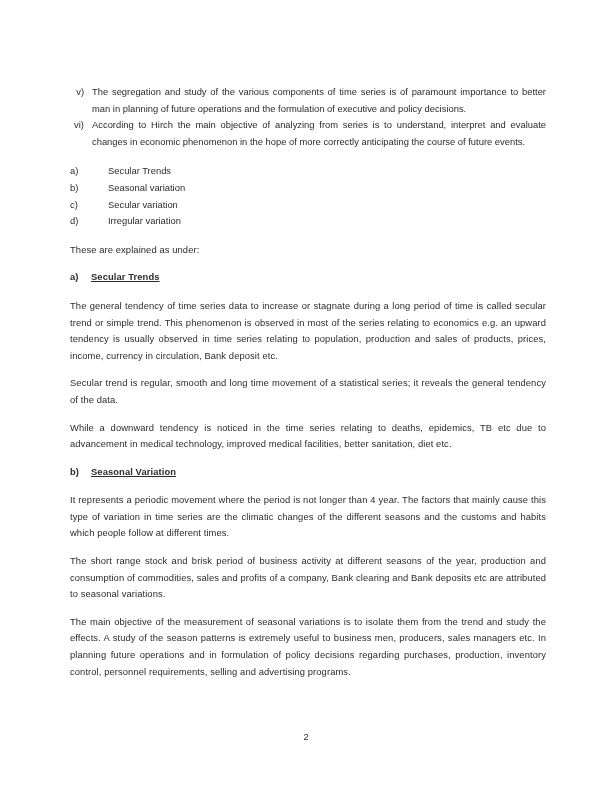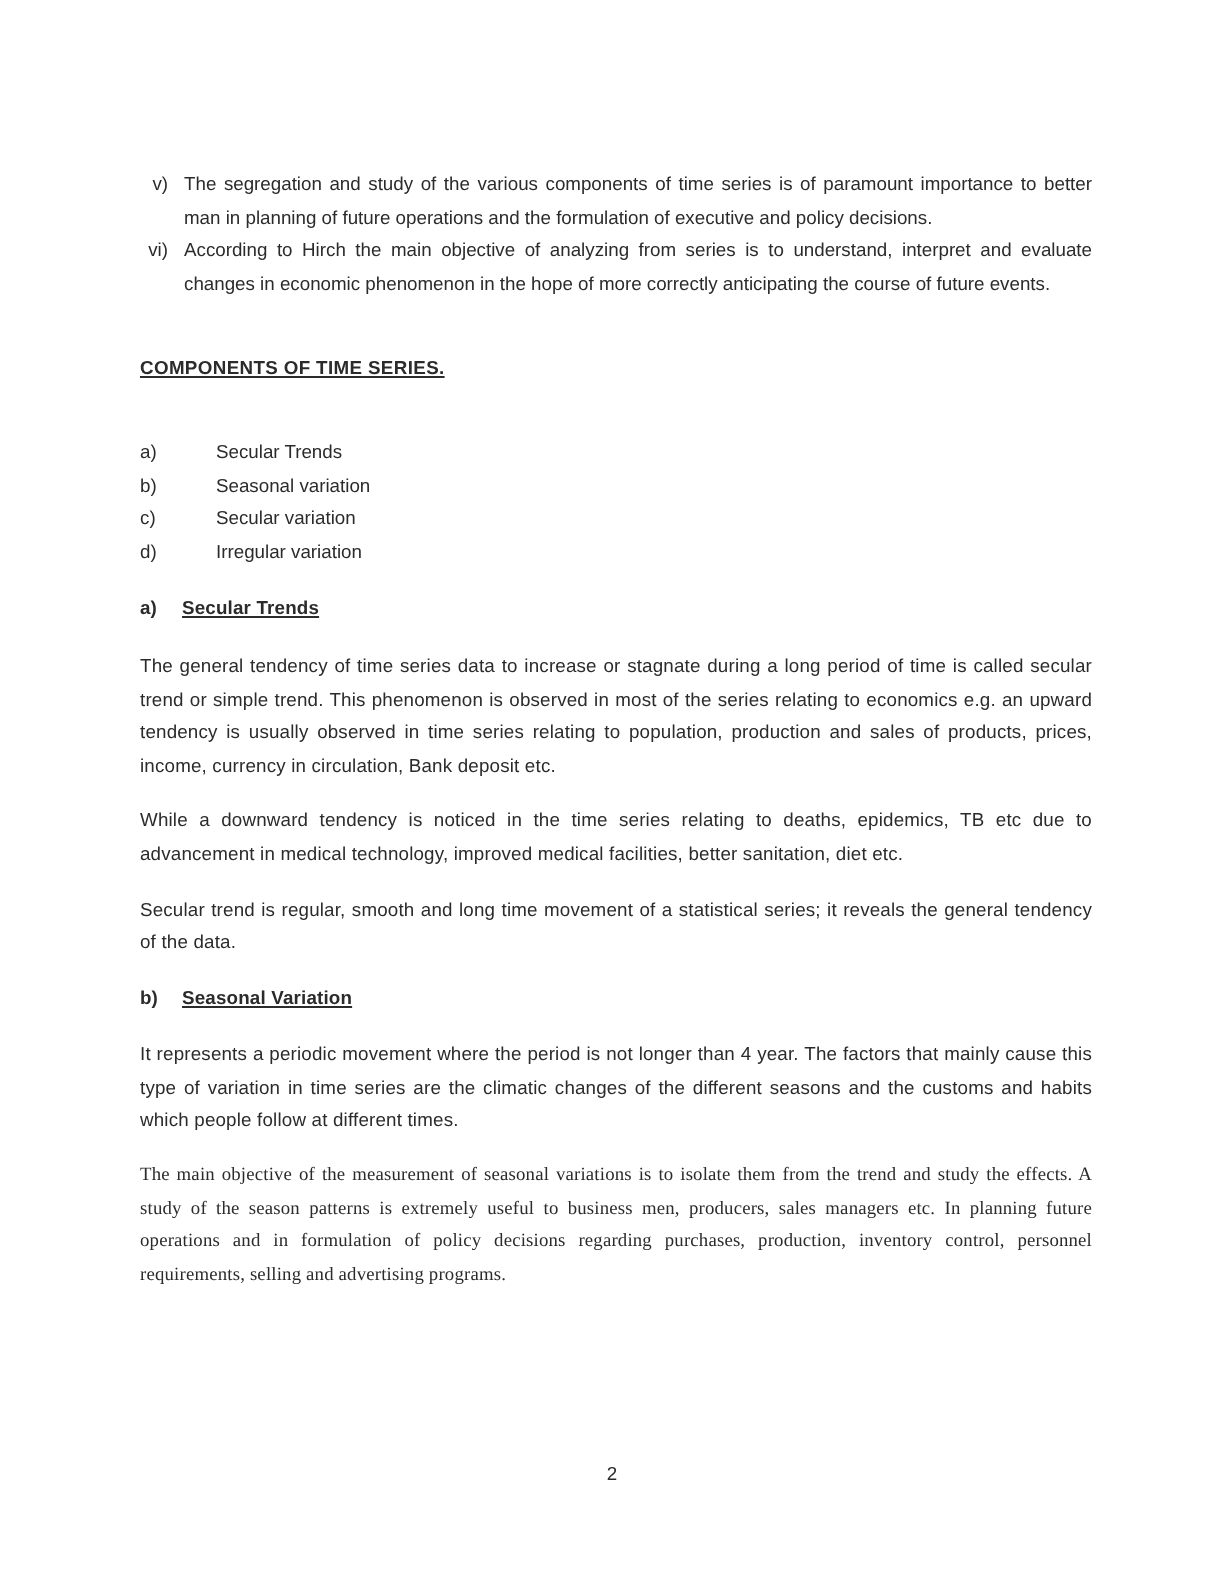--- a/index.html
+++ b/index.html
@@ -29,21 +29,20 @@
     font-size: 9.4px;
     line-height: 16.6px;
   }
   .para {
     text-align: justify;
     margin: 0 0 11px 0;
     letter-spacing: 0.01em;
   }
   .para.tight {
     margin-bottom: 0;
-    font-family: Liberation Serif, serif;
   }
   
   .roman-list {
     margin: 0 0 13px 0;
   }
   .roman-item {
     display: flex;
     align-items: flex-start;
     margin-bottom: 0px;
   }
@@ -131,23 +130,20 @@
       <div class="roman-item">
         <span class="roman-marker">v)</span>
         <span class="roman-text">The segregation and study of the various components of time series is of paramount importance to better man in planning of future operations and the formulation of executive and policy decisions.</span>
       </div>
       <div class="roman-item">
         <span class="roman-marker">vi)</span>
         <span class="roman-text">According to Hirch the main objective of analyzing from series is to understand, interpret and evaluate changes in economic phenomenon in the hope of more correctly anticipating the course of future events.</span>
       </div>
     </div>
 
-    <div class="heading-wrap">
-      <span class="section-heading">COMPONENTS OF TIME SERIES.</span>
-    </div>
 
 
     <div class="alpha-list">
       <div class="alpha-item">
         <span class="alpha-marker">a)</span>
         <span class="alpha-text">Secular Trends</span>
       </div>
       <div class="alpha-item">
         <span class="alpha-marker">b)</span>
         <span class="alpha-text">Seasonal variation</span>
@@ -155,34 +151,36 @@
       <div class="alpha-item">
         <span class="alpha-marker">c)</span>
         <span class="alpha-text">Secular variation</span>
       </div>
       <div class="alpha-item">
         <span class="alpha-marker">d)</span>
         <span class="alpha-text">Irregular variation</span>
       </div>
     </div>
 
+    <p class="para">These are explained as under:</p>
 
     <div class="sub-head">
       <span class="sub-head-marker">a)</span>
       <span class="sub-head-label">Secular Trends</span>
     </div>
 
     <p class="para">The general tendency of time series data to increase or stagnate during a long period of time is called secular trend or simple trend. This phenomenon is observed in most of the series relating to economics e.g. an upward tendency is usually observed  in time series relating to population, production and sales of products, prices, income, currency in circulation, Bank deposit  etc.</p>
+    <p class="para">Secular trend is regular, smooth and long time movement of a statistical series; it reveals the general tendency of the data.</p>
     <p class="para">While a downward tendency is noticed in the time series relating to deaths, epidemics, TB etc due to advancement in medical technology, improved medical facilities, better sanitation, diet etc.</p>
-    <p class="para">Secular trend is regular, smooth and long time movement of a statistical series; it reveals the general tendency of the data.</p>
 
     <div class="sub-head">
       <span class="sub-head-marker">b)</span>
       <span class="sub-head-label">Seasonal Variation</span>
     </div>
 
     <p class="para">It represents a periodic movement where the period is not longer than 4 year. The factors that mainly cause this type of variation in time series are the climatic changes of the different seasons and the customs and habits which people follow at different times.</p>
+    <p class="para">The short range stock and brisk period of  business activity at different seasons of the  year, production and consumption of commodities, sales and profits of a company, Bank clearing and Bank deposits etc are attributed to seasonal variations.</p>
     <p class="para tight">The main objective of the measurement of seasonal variations is to isolate them from the trend and study the effects. A study of the season patterns is extremely useful to business men, producers, sales managers etc.  In planning future operations and in formulation of policy decisions regarding purchases, production, inventory control, personnel  requirements, selling and advertising programs.</p>
 
   </div>
 
   <div class="page-number">2</div>
 </div>
 
 </body></html>

